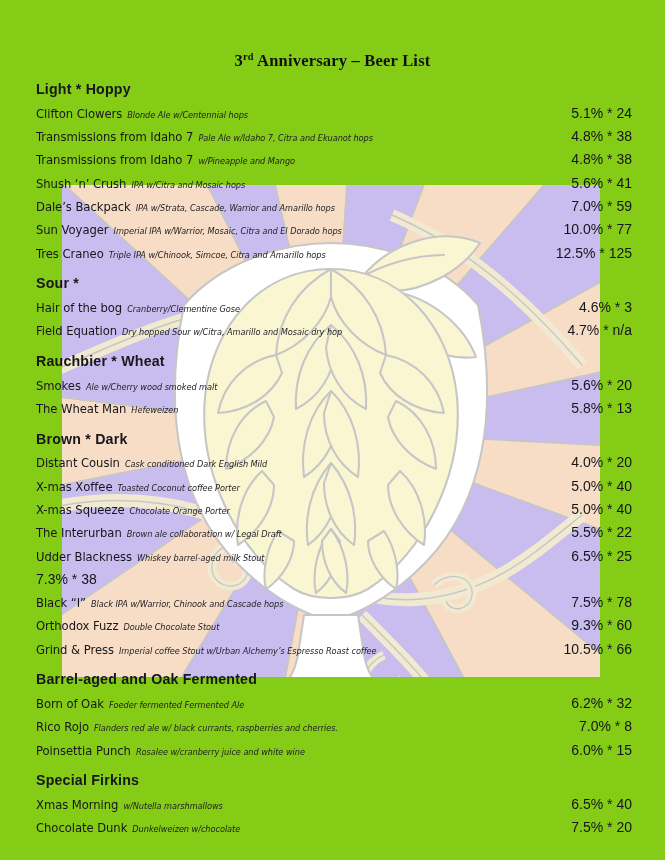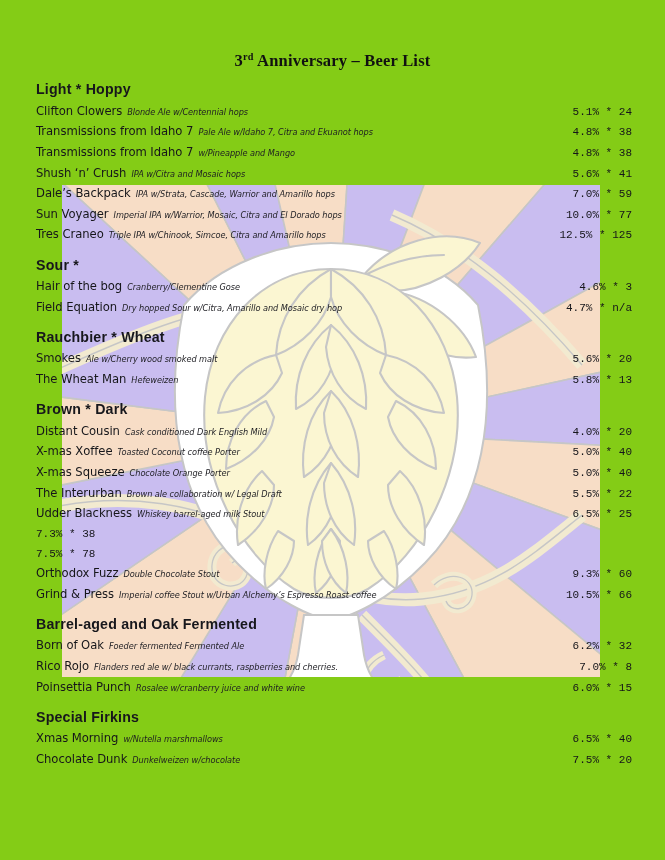--- a/index.html
+++ b/index.html
@@ -98,22 +98,22 @@
   .beer-desc {
     font-family: "DejaVu Sans", sans-serif;
     font-style: italic;
     font-size: 8.2px;
     color: #1d1d22;
     margin-left: 5px;
     white-space: nowrap;
     letter-spacing: -0.05px;
   }
   .beer-stats {
-    font-family: Liberation Mono, monospace;
-    font-size: 11px;
+    font-family: Liberation Sans, sans-serif;
+    font-size: 14px;
     color: #15151a;
     white-space: nowrap;
     flex: 0 0 auto;
     text-align: right;
   }
 </style>
 </head>
 <body>
 
 <div id="page">
@@ -355,20 +355,24 @@
             <div class="beer-left">
               <span class="beer-name">Udder Blackness</span>
               <span class="beer-desc">Whiskey barrel-aged milk Stout</span>
             </div>
             <span class="beer-stats">6.5% * 25</span>
           </div>
           <div class="beer-row">
             <span class="beer-stats">7.3% * 38</span>
           </div>
           <div class="beer-row">
+            <div class="beer-left">
+              <span class="beer-name">Black “I”</span>
+              <span class="beer-desc">Black IPA w/Warrior, Chinook and Cascade hops</span>
+            </div>
             <span class="beer-stats">7.5% * 78</span>
           </div>
           <div class="beer-row">
             <div class="beer-left">
               <span class="beer-name">Orthodox Fuzz</span>
               <span class="beer-desc">Double Chocolate Stout</span>
             </div>
             <span class="beer-stats">9.3% * 60</span>
           </div>
           <div class="beer-row">

